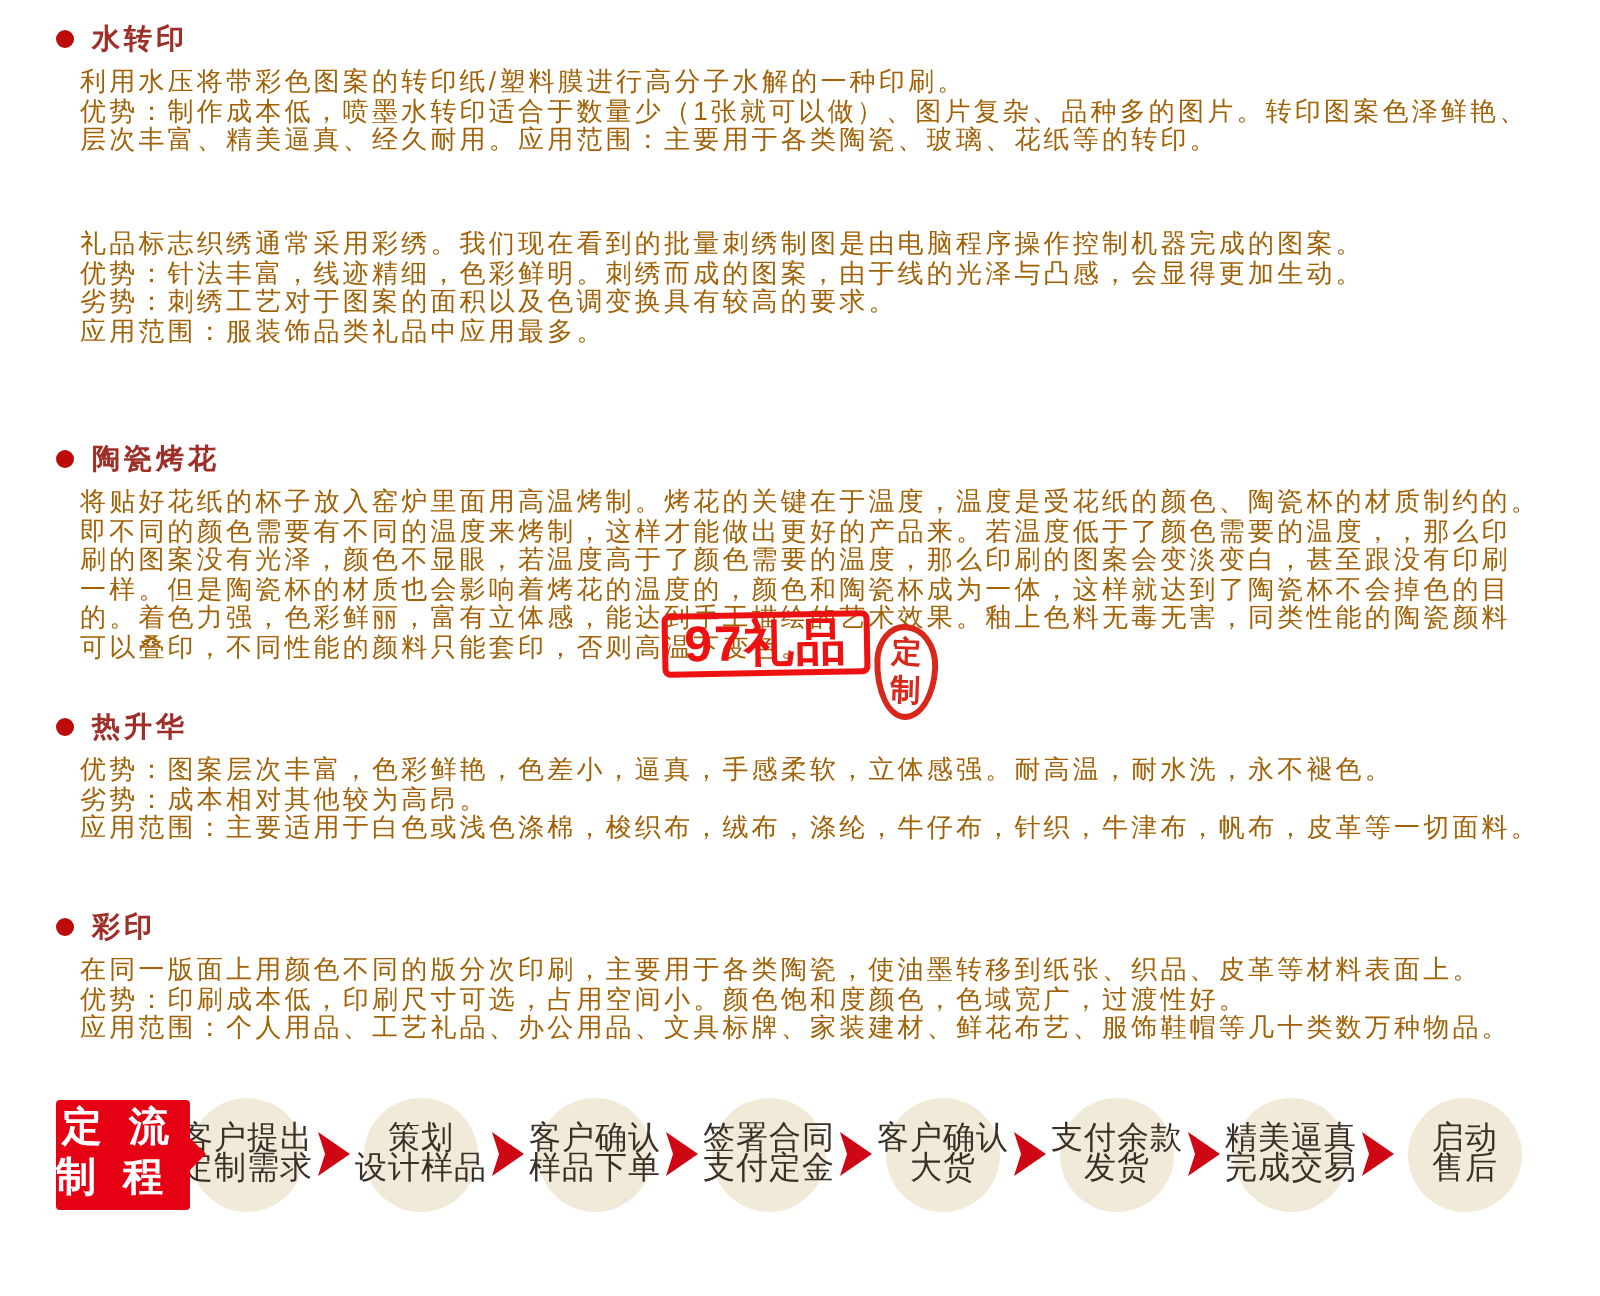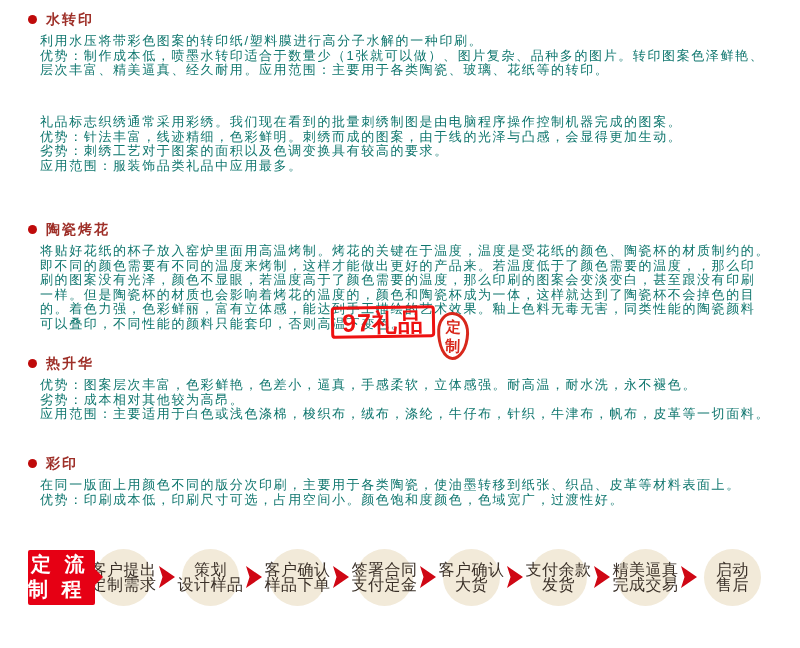--- a/index.html
+++ b/index.html
@@ -8,21 +8,21 @@
     font-family:"Liberation Sans","DejaVu Sans",sans-serif;
   }
   .page{position:absolute;inset:0;background:#ffffff;}
 
   
   .sec{position:absolute;left:28px;width:766px;}
   .sec-head{display:flex;align-items:center;gap:9px;margin-bottom:6px;}
   .bullet{width:9px;height:9px;border-radius:50%;background:#bf0a0a;flex-shrink:0;}
   .sec-title{font-size:14px;font-weight:bold;color:#9e2f28;letter-spacing:2px;line-height:18px;margin:0;text-align:center;}
   .sec-body{padding-left:12px;}
-  .bl{font-size:13px;line-height:14.6px;color:#0f766e;letter-spacing:1.6px;white-space:nowrap;}
+  .bl{font-size:13px;line-height:14.6px;color:#a16207;letter-spacing:1.6px;white-space:nowrap;}
 
   .sec1{top:10px;} .sec2{top:115px;} .sec3{top:220px;} .sec4{top:354px;} .sec5{top:454px;}
 
   
   .watermark{
     position:absolute;left:331px;top:306px;width:98px;height:26px;
     border:3px solid #ee1111;border-radius:4px;color:#ee1111;
     font-size:25px;font-weight:bold;line-height:26px;text-align:center;
     letter-spacing:1px;transform:rotate(-1deg);background:transparent;
   }
@@ -110,20 +110,21 @@
   </section>
 
   <section class="sec sec5">
     <div class="sec-head">
       <span class="bullet"></span>
       <h2 class="sec-title">彩印</h2>
     </div>
     <div class="sec-body">
       <div class="bl">在同一版面上用颜色不同的版分次印刷，主要用于各类陶瓷，使油墨转移到纸张、织品、皮革等材料表面上。</div>
       <div class="bl">优势：印刷成本低，印刷尺寸可选，占用空间小。颜色饱和度颜色，色域宽广，过渡性好。</div>
+      <div class="bl">应用范围：个人用品、工艺礼品、办公用品、文具标牌、家装建材、鲜花布艺、服饰鞋帽等几十类数万种物品。</div>
     </div>
   </section>
 
   <div class="watermark">
     <span>97礼品</span>
   </div>
   <div class="seal">
     <span>定</span>
     <span>制</span>
   </div>

